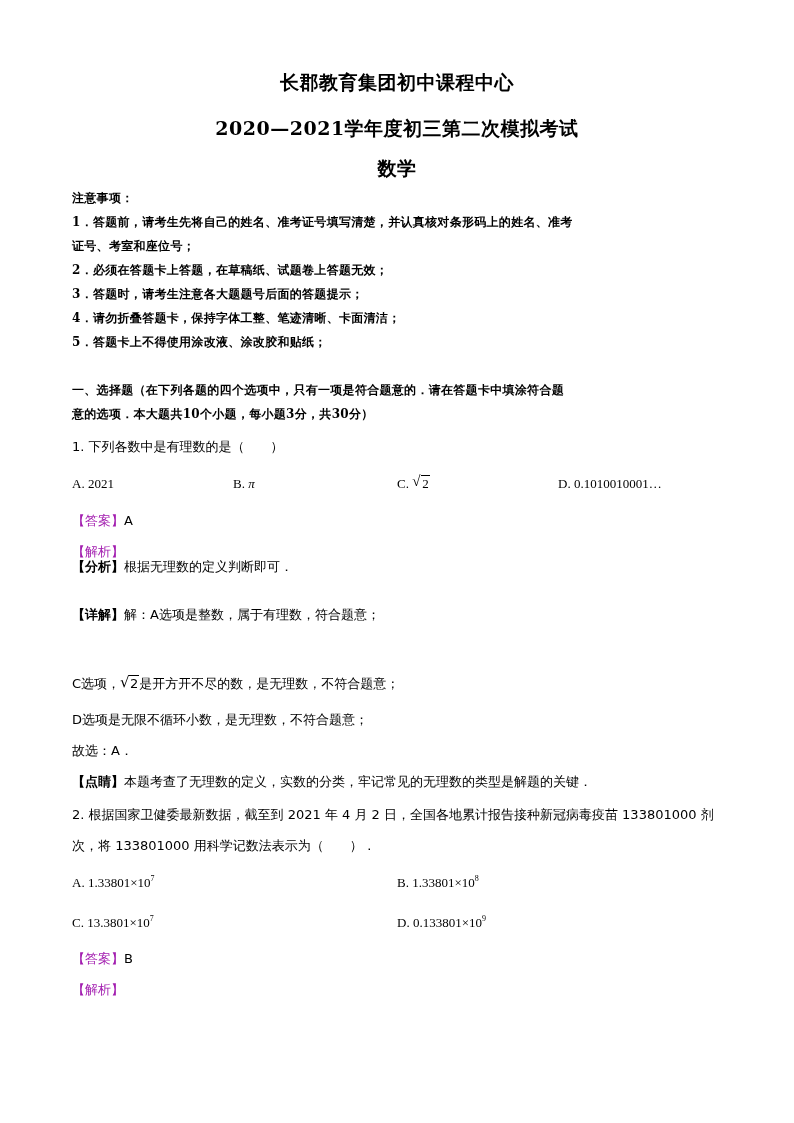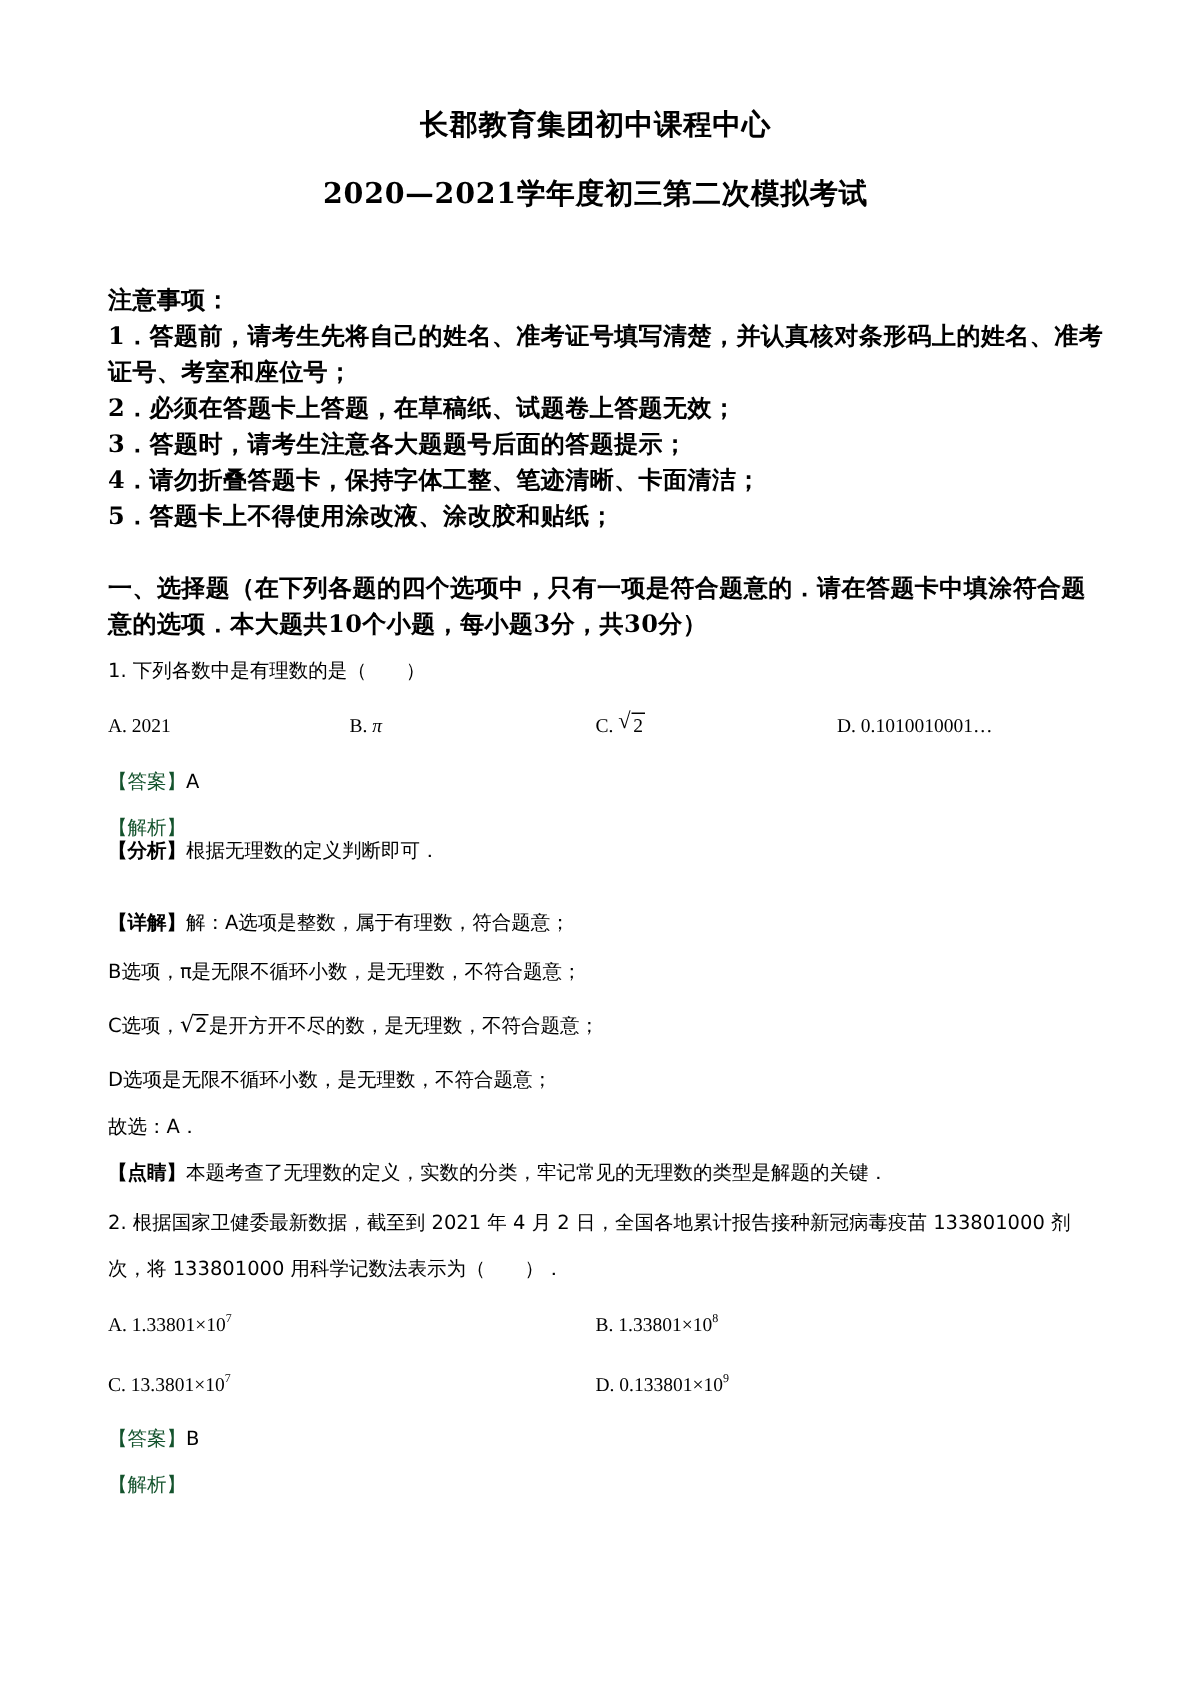--- a/index.html
+++ b/index.html
@@ -1,36 +1,37 @@
 <!DOCTYPE html>
 <html><head>
 <meta charset="utf-8">
 <style>
   html, body { margin: 0; padding: 0; background: #ffffff; }
   body { width: 794px; height: 1123px; position: relative; overflow: hidden;
          font-family: "DejaVu Serif", "Liberation Serif", serif; color: #000; }
   .page { position: absolute; left: 0; top: 0; width: 794px; height: 1066px; }
   .title { position: absolute; left: 0; width: 794px; text-align: center; font-weight: bold; font-size: 19px; letter-spacing: 0.5px; }
-  .bline { position: absolute; left: 72px; font-size: 16px; font-weight: bold; white-space: nowrap; letter-spacing: 0.3px; }
+  .bline { position: absolute; left: 72px; font-size: 12px; font-weight: bold; white-space: nowrap; letter-spacing: 0.3px; }
   .line { position: absolute; left: 72px; font-size: 13px; white-space: nowrap; font-family: "DejaVu Sans", "Liberation Sans", sans-serif; }
   .opt { position: absolute; font-size: 13px; white-space: nowrap; font-family: "Liberation Serif", "DejaVu Serif", serif; }
-  .blue { color: #14532d; }
+  .blue { color: #a21caf; }
   .sqrt { display: inline-block; position: relative; padding-left: 9px; }
   .sqrt .rad { position: absolute; left: 0; top: -3px; font-size: 15px; }
   .sqrt .arg { border-top: 1px solid #000; padding: 0 1px; }
   sup { font-size: 8px; vertical-align: 6px; }
   .italic { font-style: italic; }
 </style>
 </head>
 <body>
 
 <div class="page">
 
   <div class="title" style="top:70px;">长郡教育集团初中课程中心</div>
   <div class="title" style="top:116px;">2020—2021学年度初三第二次模拟考试</div>
+  <div class="title" style="top:156px;">数学</div>
 
   <div class="bline" style="top:190px;">注意事项：</div>
   <div class="bline" style="top:214px;">1．答题前，请考生先将自己的姓名、准考证号填写清楚，并认真核对条形码上的姓名、准考</div>
   <div class="bline" style="top:238px;">证号、考室和座位号；</div>
   <div class="bline" style="top:262px;">2．必须在答题卡上答题，在草稿纸、试题卷上答题无效；</div>
   <div class="bline" style="top:286px;">3．答题时，请考生注意各大题题号后面的答题提示；</div>
   <div class="bline" style="top:310px;">4．请勿折叠答题卡，保持字体工整、笔迹清晰、卡面清洁；</div>
   <div class="bline" style="top:334px;">5．答题卡上不得使用涂改液、涂改胶和贴纸；</div>
 
   <div class="bline" style="top:382px;">一、选择题（在下列各题的四个选项中，只有一项是符合题意的．请在答题卡中填涂符合题</div>
@@ -56,21 +57,20 @@
   </div>
   <div class="line" style="top:543px;">
     <span class="blue">【解析】</span>
   </div>
   <div class="line" style="top:558px;">
     <span style="font-weight:bold;">【分析】</span><span>根据无理数的定义判断即可．</span>
   </div>
   <div class="line" style="top:606px;">
     <span style="font-weight:bold;">【详解】</span><span>解：A选项是整数，属于有理数，符合题意；</span>
   </div>
-  <div class="line" style="top:639px;">B选项，π是无限不循环小数，是无理数，不符合题意；</div>
   <div class="line" style="top:675px;">
     <span>C选项，</span><span class="sqrt"><span class="rad">√</span><span class="arg">2</span></span><span>是开方开不尽的数，是无理数，不符合题意；</span>
   </div>
   <div class="line" style="top:711px;">D选项是无限不循环小数，是无理数，不符合题意；</div>
   <div class="line" style="top:742px;">故选：A．</div>
   <div class="line" style="top:773px;">
     <span style="font-weight:bold;">【点睛】</span><span>本题考查了无理数的定义，实数的分类，牢记常见的无理数的类型是解题的关键．</span>
   </div>
 
   <div class="line" style="top:806px;">2. 根据国家卫健委最新数据，截至到 2021 年 4 月 2 日，全国各地累计报告接种新冠病毒疫苗 133801000 剂</div>

